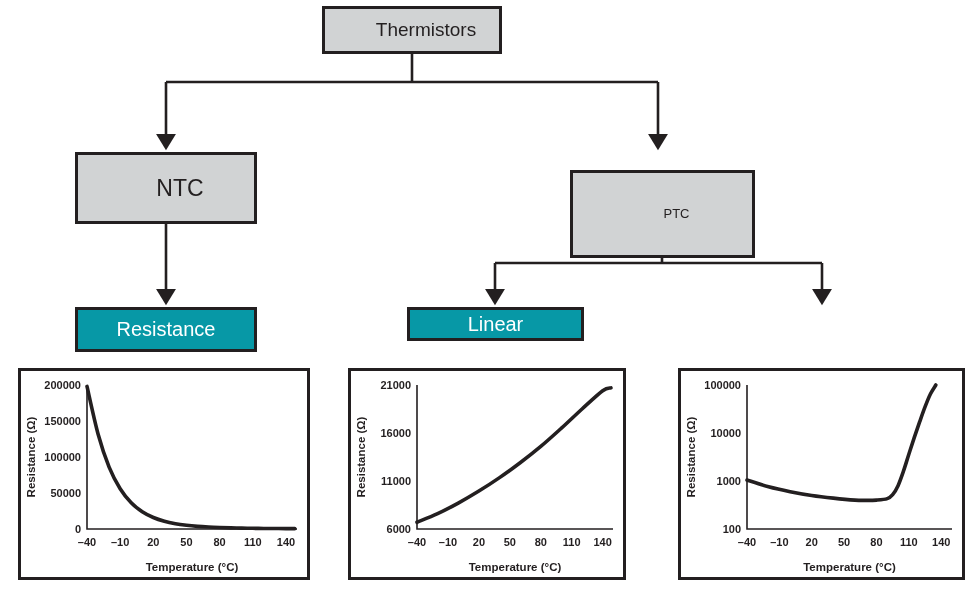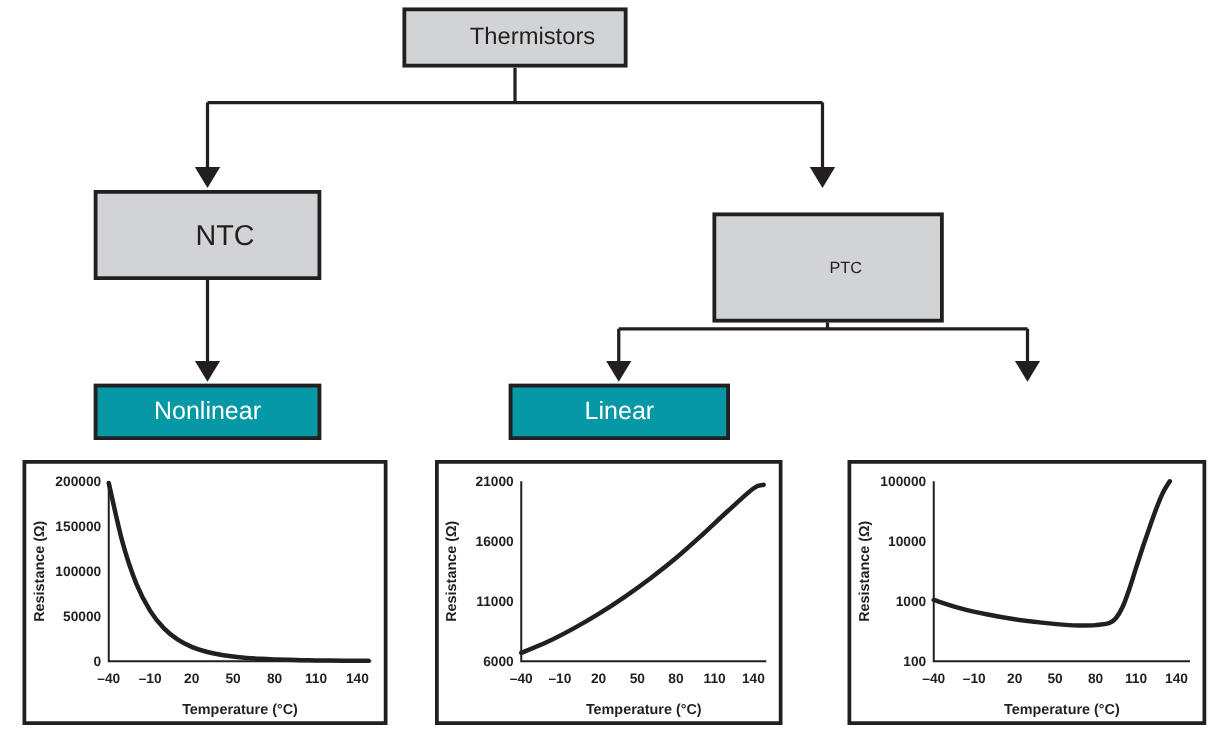--- a/index.html
+++ b/index.html
@@ -40,21 +40,21 @@
     color: #ffffff;
   }
   .node-label {
     display: block;
     white-space: nowrap;
   }
   #n-root { left: 322px; top: 6px;  width: 180px; height: 48px; font-size: 19px; }
   #n-ntc  { left: 75px;  top: 152px; width: 182px; height: 72px; font-size: 23px; }
   #n-ptc  { left: 570px; top: 170px; width: 185px; height: 88px; font-size: 13px; }
   #n-nl   { left: 75px;  top: 307px; width: 182px; height: 45px; font-size: 20px; }
-  #n-lin  { left: 407px; top: 307px; width: 177px; height: 45px; font-size: 20px; }
+  #n-lin  { left: 407px; top: 307px; width: 177px; height: 34px; font-size: 20px; }
   #n-nlsw { left: 678px; top: 307px; width: 287px; height: 45px; font-size: 20px; }
 
   #connectors {
     position: absolute;
     left: 0; top: 0;
     width: 975px; height: 590px;
     pointer-events: none;
   }
 
   .chart-frame {
@@ -124,21 +124,21 @@
 
   <div class="node gray" id="n-ntc">
     <span class="node-label">NTC</span>
   </div>
 
   <div class="node gray" id="n-ptc">
     <span class="node-label">PTC</span>
   </div>
 
   <div class="node teal" id="n-nl">
-    <span class="node-label">Nonlinear</span>
+    <span class="node-label">Resistance</span>
   </div>
 
   <div class="node teal" id="n-lin">
     <span class="node-label">Linear</span>
   </div>
 
 
   <div class="chart-frame" id="c1">
     <svg class="chart-svg" viewBox="0 0 286 206" preserveAspectRatio="none">
         <path class="axis-line" d="M 66 14 L 66 158 L 276 158"></path>

